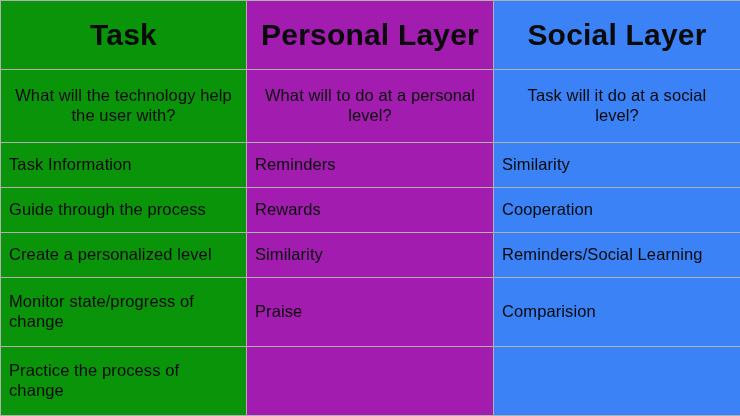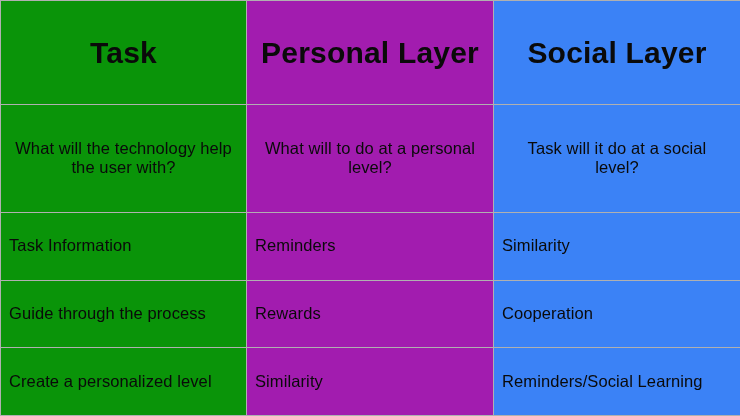--- a/index.html
+++ b/index.html
@@ -138,17 +138,39 @@
           <span class="cell-text">Create a personalized level</span>
         </td>
         <td class="col-person">
           <span class="cell-text">Similarity</span>
         </td>
         <td class="col-social">
           <span class="cell-text">Reminders/Social Learning</span>
         </td>
       </tr>
 
+      <tr class="body-row tall">
+        <td class="col-task">
+          <span class="cell-text">Monitor state/progress of change</span>
+        </td>
+        <td class="col-person">
+          <span class="cell-text">Praise</span>
+        </td>
+        <td class="col-social">
+          <span class="cell-text">Comparision</span>
+        </td>
+      </tr>
 
 
+      <tr class="body-row tall">
+        <td class="col-task">
+          <span class="cell-text">Practice the process of change</span>
+        </td>
+        <td class="col-person">
+          <span class="cell-text empty"></span>
+        </td>
+        <td class="col-social">
+          <span class="cell-text empty"></span>
+        </td>
+      </tr>
     </tbody>
   </table>
 </div>
 
 </body></html>

